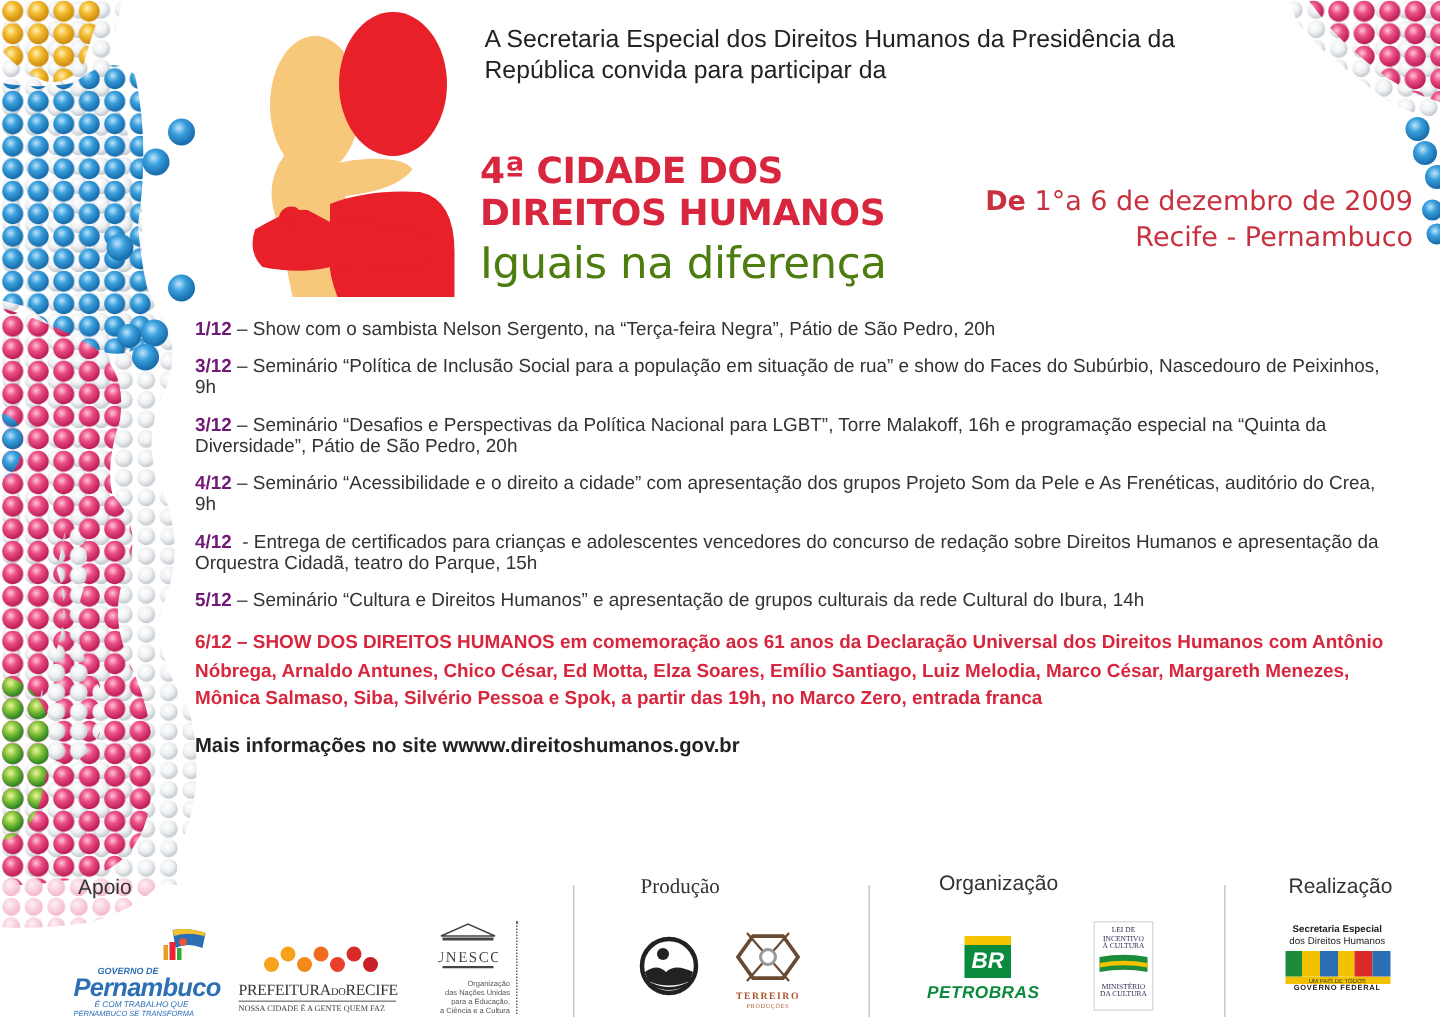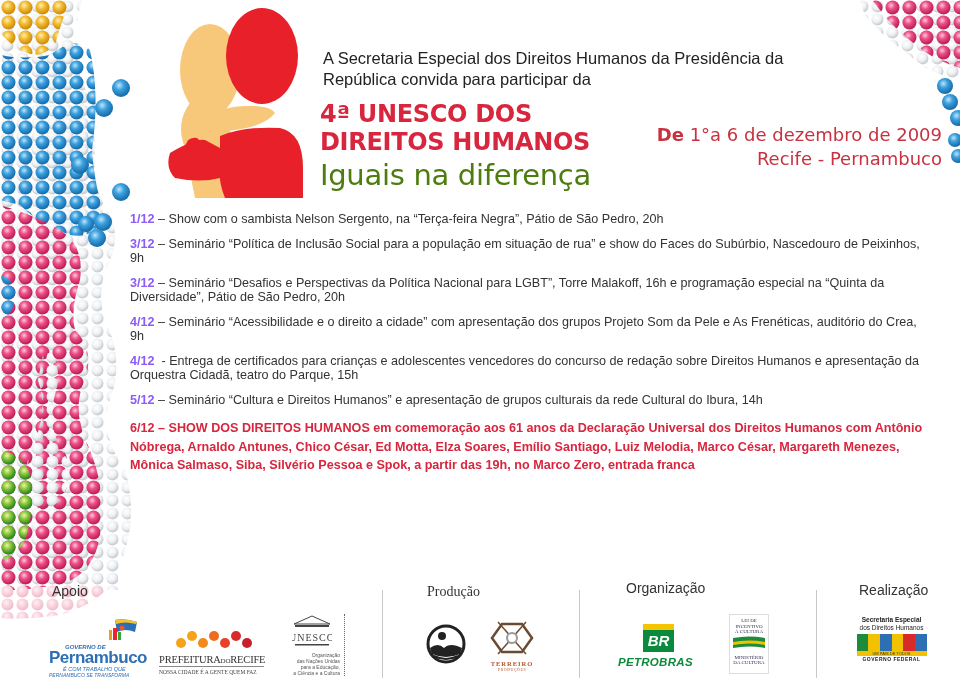--- a/index.html
+++ b/index.html
@@ -3,33 +3,33 @@
 <meta charset="utf-8">
 <style>
   * { box-sizing: border-box; margin: 0; padding: 0; }
   html, body { width: 960px; height: 683px; overflow: hidden; background: #ffffff; }
   body { position: relative; font-family: "Liberation Sans", sans-serif; color: #333; }
 
   .deco { position: absolute; left: 0; top: 0; width: 960px; height: 683px; z-index: 0; }
 
   .hug-logo { position: absolute; left: 165px; top: 8px; width: 140px; height: 190px; z-index: 2; }
 
-  .intro { position: absolute; left: 323px; top: 48px; width: 520px; font-size: 16.5px; line-height: 21px; color: #222; z-index: 2; }
+  .intro { position: absolute; left: 323px; top: 16px; width: 520px; font-size: 16.5px; line-height: 21px; color: #222; z-index: 2; }
 
   .event-title { position: absolute; left: 320px; top: 100px; z-index: 2; font-family: "DejaVu Sans", sans-serif; }
   .event-title .t1 { font-size: 24px; font-weight: bold; color: #d7263d; line-height: 28px; letter-spacing: -0.3px; }
   .event-title .t2 { font-size: 29px; color: #4d7c0f; line-height: 34px; margin-top: 2px; letter-spacing: -0.3px; }
 
   .dates { position: absolute; right: 18px; top: 123px; text-align: right; font-family: "DejaVu Sans", sans-serif; color: #c8313f; font-size: 18px; line-height: 24px; z-index: 2; }
   .dates .de { font-weight: bold; }
 
   .program { position: absolute; left: 130px; top: 212px; width: 800px; z-index: 2; }
   .program .ph { font-size: 13.5px; font-weight: bold; color: #d7263d; margin-bottom: 13px; letter-spacing: 0.2px; }
   .program .item { font-size: 12.6px; line-height: 14px; color: #333; margin-bottom: 11px; }
-  .program .item .d { font-weight: bold; color: #8b5cf6; }
+  .program .item .d { font-weight: bold; color: #701a75; }
   .program .item.hl { color: #d7263d; font-weight: bold; line-height: 18.5px; margin-top: 12px; }
   .program .item.hl .d { color: #d7263d; }
   .program .more { font-size: 13.5px; font-weight: bold; color: #222; margin-top: 14px; }
 
   .footer { position: absolute; left: 16px; top: 572px; width: 960px; height: 111px; z-index: 2; }
   .fsec { position: absolute; top: 0; height: 111px; }
   .fsec .lab { position: absolute; font-size: 14px; color: #333; }
   .vdiv { position: absolute; top: 18px; width: 1px; height: 88px; background: #c8c8c8; }
 
   .logo-box { position: absolute; }
@@ -132,56 +132,57 @@
   <path d="M5,145 Q30,130 40,132 L55,140 Q90,138 120,150 Q130,162 118,168 Q85,172 55,170 Q35,175 10,170 Q0,160 5,145 Z" fill="#e8202a"></path>
   <path d="M20,140 Q22,128 32,130 Q38,134 35,142 Z" fill="#e8202a"></path>
 </svg>
 
 <div class="intro">
   <div>A Secretaria Especial dos Direitos Humanos da Presidência da</div>
   <div>República convida para participar da</div>
 </div>
 
 <div class="event-title">
-  <div class="t1">4ª UNESCO DOS</div>
+  <div class="t1">4ª CIDADE DOS</div>
   <div class="t1">DIREITOS HUMANOS</div>
   <div class="t2">Iguais na diferença</div>
 </div>
 
 <div class="dates">
   <div><span class="de">De</span><span> 1°a 6 de dezembro de 2009</span></div>
   <div>Recife - Pernambuco</div>
 </div>
 
 <div class="program">
   <div class="item"><span class="d">1/12</span><span> – Show com o sambista Nelson Sergento, na “Terça-feira Negra”, Pátio de São Pedro, 20h</span></div>
   <div class="item"><span class="d">3/12</span><span> – Seminário “Política de Inclusão Social para a população em situação de rua” e show do Faces do Subúrbio, Nascedouro de Peixinhos, 9h</span></div>
   <div class="item"><span class="d">3/12</span><span> – Seminário “Desafios e Perspectivas da Política Nacional para LGBT”, Torre Malakoff, 16h e programação especial na “Quinta da Diversidade”, Pátio de São Pedro, 20h</span></div>
   <div class="item"><span class="d">4/12</span><span> – Seminário “Acessibilidade e o direito a cidade” com apresentação dos grupos Projeto Som da Pele e As Frenéticas, auditório do Crea, 9h</span></div>
   <div class="item" style="white-space:pre-wrap"><span class="d">4/12</span><span>  - Entrega de certificados para crianças e adolescentes vencedores do concurso de redação sobre Direitos Humanos e apresentação da Orquestra Cidadã, teatro do Parque, 15h</span></div>
   <div class="item"><span class="d">5/12</span><span> – Seminário “Cultura e Direitos Humanos” e apresentação de grupos culturais da rede Cultural do Ibura, 14h</span></div>
   <div class="item hl"><span class="d">6/12</span><span> – SHOW DOS DIREITOS HUMANOS em comemoração aos 61 anos da Declaração Universal dos Direitos Humanos com Antônio Nóbrega, Arnaldo Antunes, Chico César, Ed Motta, Elza Soares, Emílio Santiago, Luiz Melodia, Marco César, Margareth Menezes, Mônica Salmaso, Siba, Silvério Pessoa e Spok, a partir das 19h, no Marco Zero, entrada franca</span></div>
+  <div class="more">Mais informações no site wwww.direitoshumanos.gov.br</div>
 </div>
 
 <div class="footer">
 
   <div class="fsec" style="left:0;width:370px;">
     <div class="lab" style="left:36px;top:11px;">Apoio</div>
 
     <div class="logo-box" style="left:33px;top:46px;width:90px;height:55px;">
       <svg width="90" height="22" viewBox="0 0 90 22">
         <path d="M66,2 Q76,0 88,4 L86,14 Q76,10 68,14 Z" fill="#2d6fb5"></path>
         <path d="M66,2 Q76,0 88,4 L87,6 Q76,3 67,6 Z" fill="#f2c230"></path>
         <circle cx="73" cy="10" r="2.5" fill="#e53"></circle>
         <rect x="60" y="12" width="3" height="10" fill="#e8a020"></rect>
         <rect x="64" y="10" width="4" height="12" fill="#e23"></rect>
         <rect x="69" y="14" width="3" height="8" fill="#3a3"></rect>
       </svg>
       <div style="font-size:6px;color:#2d6fb5;font-weight:bold;margin-left:16px;font-style:italic;">GOVERNO DE</div>
-      <div style="font-size:17px;color:#2d6fb5;font-weight:bold;line-height:16px;letter-spacing:-0.5px;">Pernambuco</div>
+      <div style="font-size:17px;color:#2d6fb5;font-weight:bold;font-style:italic;line-height:16px;letter-spacing:-0.5px;">Pernambuco</div>
       <div style="font-size:5.5px;color:#2d6fb5;font-style:italic;margin-left:14px;line-height:6px;">É COM TRABALHO QUE</div>
       <div style="font-size:5px;color:#2d6fb5;font-style:italic;line-height:6px;">PERNAMBUCO SE TRANSFORMA</div>
     </div>
 
     <div class="logo-box" style="left:268px;top:42px;width:62px;height:62px;">
       <svg width="40" height="34" viewBox="0 0 40 34" style="margin-left:8px;">
         <path d="M2,10 L20,2 L38,10 Z" fill="none" stroke="#444" stroke-width="1"></path>
         <rect x="3" y="11" width="34" height="2" fill="#444"></rect>
         <text x="20" y="27" font-family="Liberation Serif, serif" font-size="10" text-anchor="middle" fill="#444" letter-spacing="1">UNESCO</text>
         <rect x="3" y="30" width="34" height="1.5" fill="#444"></rect>

